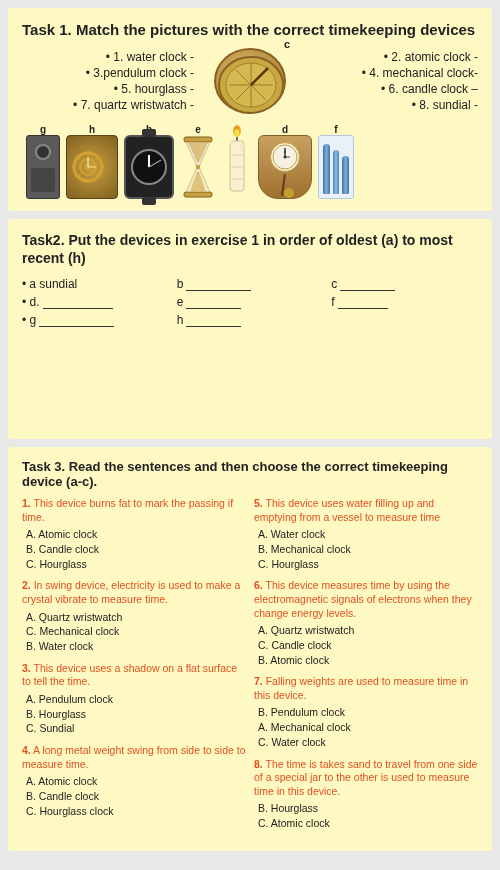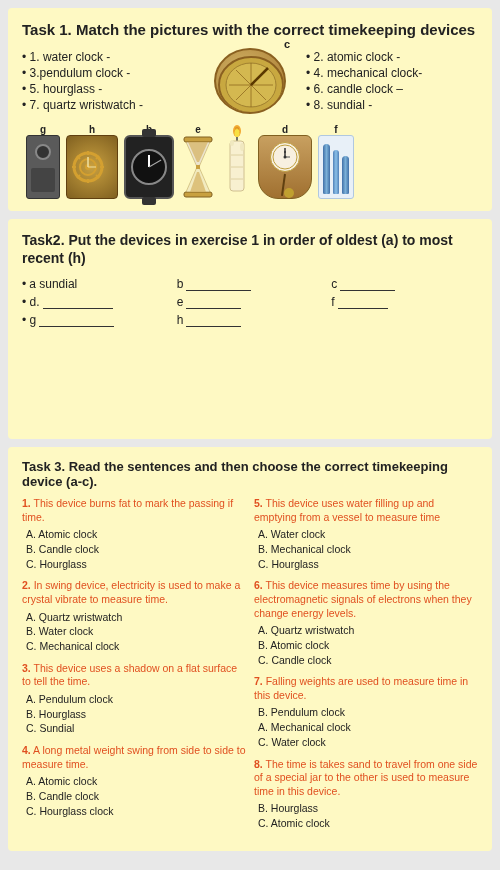--- a/index.html
+++ b/index.html
@@ -39,20 +39,21 @@
     .items-list li::before {
       content: '• ';
     }
 
     .items-row {
       display: flex;
       gap: 16px;
     }
     .items-col {
       flex: 1;
+      text-align: right;
     }
 
     
     .task2-title {
       font-size: 14px;
       font-weight: bold;
       margin-bottom: 10px;
       line-height: 1.3;
     }
 
@@ -325,22 +326,22 @@
         <div class="answer-option">A. Atomic clock</div>
         <div class="answer-option">B. Candle clock</div>
         <div class="answer-option">C. Hourglass</div>
       </div>
 
       <div class="task3-question">
         <div class="question-text colored">
           <strong>2.</strong> <span>In swing device, electricity is used to make a crystal vibrate to measure time.</span>
         </div>
         <div class="answer-option">A. Quartz wristwatch</div>
+        <div class="answer-option">C. Mechanical clock</div>
         <div class="answer-option">B. Water clock</div>
-        <div class="answer-option">C. Mechanical clock</div>
       </div>
 
       <div class="task3-question">
         <div class="question-text colored">
           <strong>3.</strong> <span>This device uses a shadow on a flat surface to tell the time.</span>
         </div>
         <div class="answer-option">A. Pendulum clock</div>
         <div class="answer-option">B. Hourglass</div>
         <div class="answer-option">C. Sundial</div>
       </div>
@@ -363,22 +364,22 @@
         <div class="answer-option">A. Water clock</div>
         <div class="answer-option">B. Mechanical clock</div>
         <div class="answer-option">C. Hourglass</div>
       </div>
 
       <div class="task3-question">
         <div class="question-text colored">
           <strong>6.</strong> <span>This device measures time by using the electromagnetic signals of electrons when they change energy levels.</span>
         </div>
         <div class="answer-option">A. Quartz wristwatch</div>
+        <div class="answer-option">C. Candle clock</div>
         <div class="answer-option">B. Atomic clock</div>
-        <div class="answer-option">C. Candle clock</div>
       </div>
 
       <div class="task3-question">
         <div class="question-text colored">
           <strong>7.</strong> <span>Falling weights are used to measure time in this device.</span>
         </div>
         <div class="answer-option">B. Pendulum clock</div>
         <div class="answer-option">A. Mechanical clock</div>
         <div class="answer-option">C. Water clock</div>
       </div>

